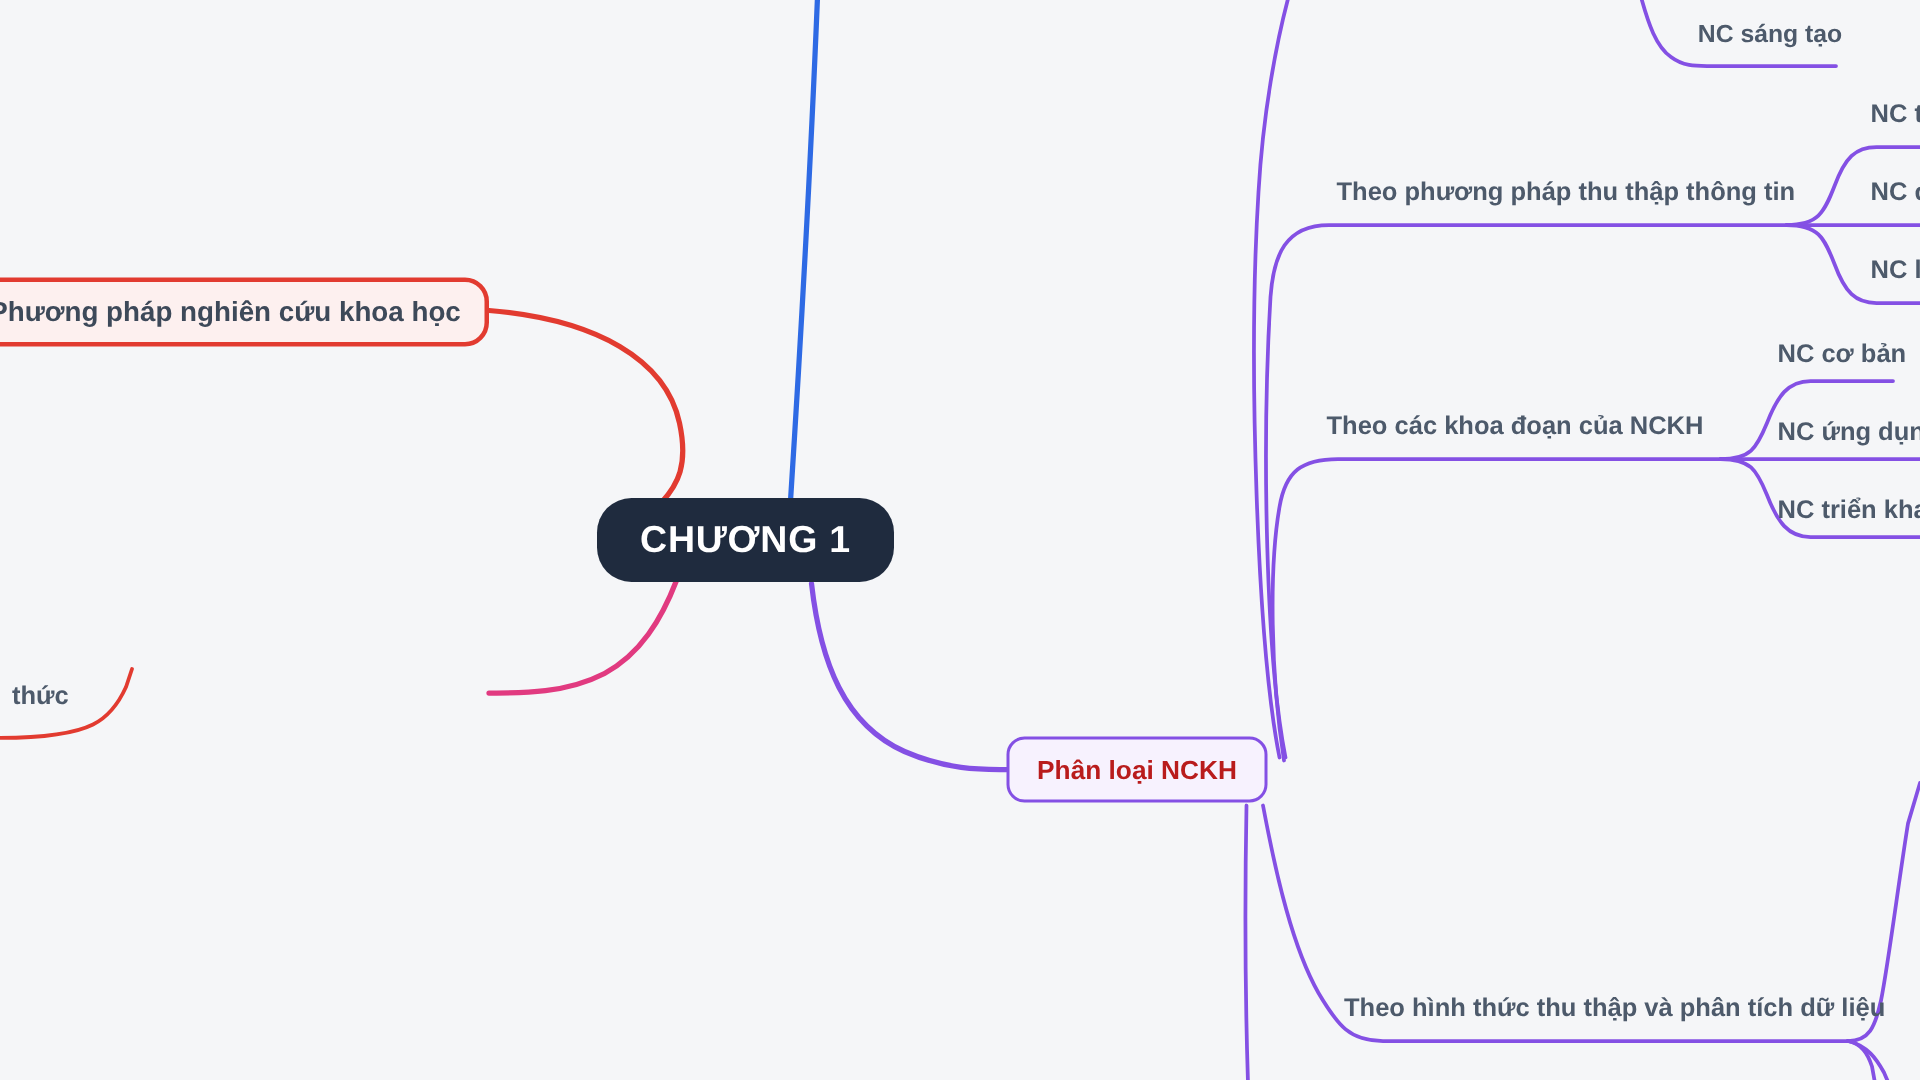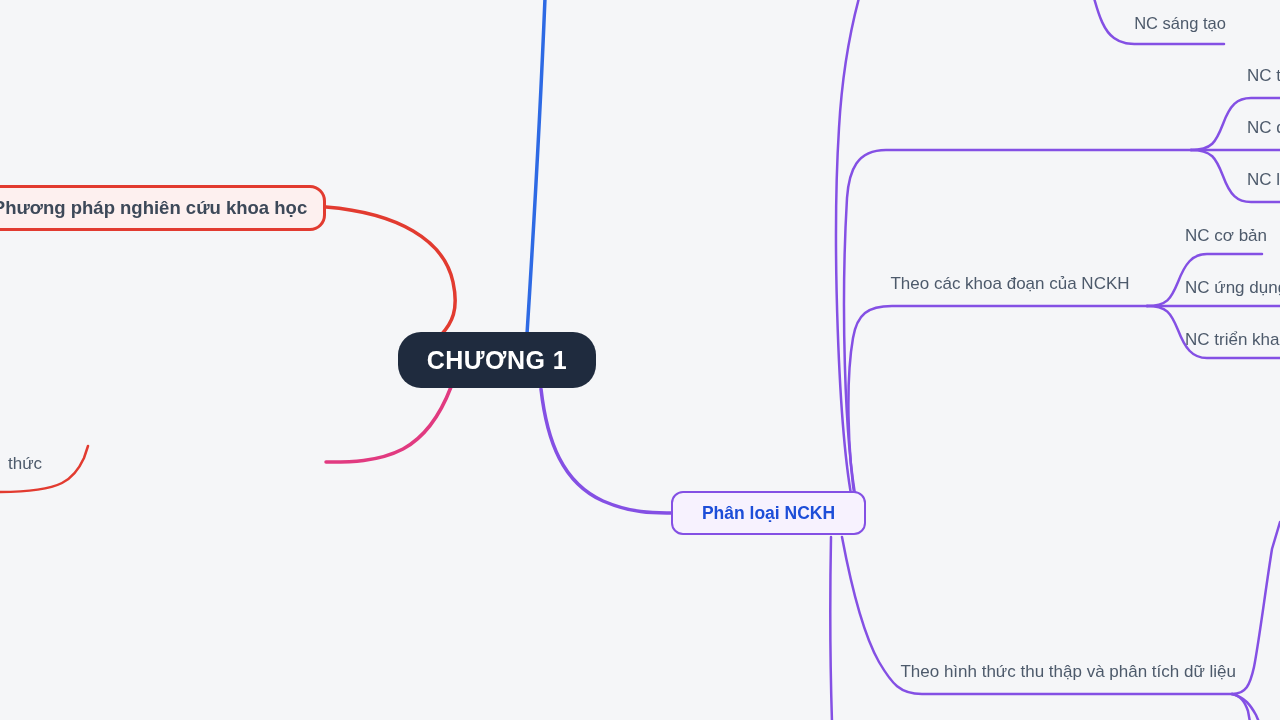--- a/index.html
+++ b/index.html
@@ -37,28 +37,28 @@
     left:-26px;top:185px;width:352px;height:46px;
     background:var(--red-fill);border:3px solid var(--red);border-radius:16px;
     color:var(--node-text);font-size:18.5px;font-weight:600;
   }
   .node-truong-phai{
     left:78px;top:437px;width:248px;height:48px;
     background:var(--magenta-fill);border:3px solid var(--magenta);border-radius:16px;
     color:var(--node-text);font-size:18.5px;font-weight:600;
   }
   .node-phan-loai{
-    left:671px;top:491px;width:195px;height:44px;
+    left:671px;top:491px;width:174px;height:44px;
     background:var(--purple-fill);border:2px solid var(--purple);border-radius:12px;
-    color:#1d4ed8;font-size:17.5px;font-weight:600;
+    color:#b91c1c;font-size:17.5px;font-weight:600;
   }
 
   .lbl{
     position:absolute;z-index:2;white-space:nowrap;color:var(--label-text);
-    font-weight:400;cursor:default;
+    font-weight:700;cursor:default;
   }
   .lbl-main{font-size:17px;text-align:center;}
   .lbl-child{font-size:17px;}
   .lbl-sang-tao{left:1125px;top:14px;width:110px;text-align:center;font-size:16.5px;}
   .lbl-thu-thap{left:891px;top:118px;width:300px;}
   .lbl-giai-doan{left:880px;top:274px;width:260px;}
   .lbl-hinh-thuc{left:896px;top:662px;width:340px;text-align:right;}
   .lbl-nc-t{left:1247px;top:66px;}
   .lbl-nc-d{left:1247px;top:118px;}
   .lbl-nc-la{left:1247px;top:170px;}
@@ -106,20 +106,21 @@
 
   <div class="topic node-phuong-phap">Phương pháp nghiên cứu khoa học</div>
 
 
   <div class="topic node-phan-loai">Phân loại NCKH</div>
 
   <div class="lbl lbl-thuc">thức</div>
 
   <div class="lbl lbl-sang-tao">NC sáng tạo</div>
 
+  <div class="lbl lbl-main lbl-thu-thap">Theo phương pháp thu thập thông tin</div>
   <div class="lbl lbl-child lbl-nc-t">NC t</div>
   <div class="lbl lbl-child lbl-nc-d">NC đ</div>
   <div class="lbl lbl-child lbl-nc-la">NC la</div>
 
   <div class="lbl lbl-main lbl-giai-doan">Theo các khoa đoạn của NCKH</div>
   <div class="lbl lbl-child lbl-nc-co-ban">NC cơ bản</div>
   <div class="lbl lbl-child lbl-nc-ung-dung">NC ứng dụng</div>
   <div class="lbl lbl-child lbl-nc-trien-khai">NC triển khai</div>
 
   <div class="lbl lbl-main lbl-hinh-thuc">Theo hình thức thu thập và phân tích dữ liệu</div>

